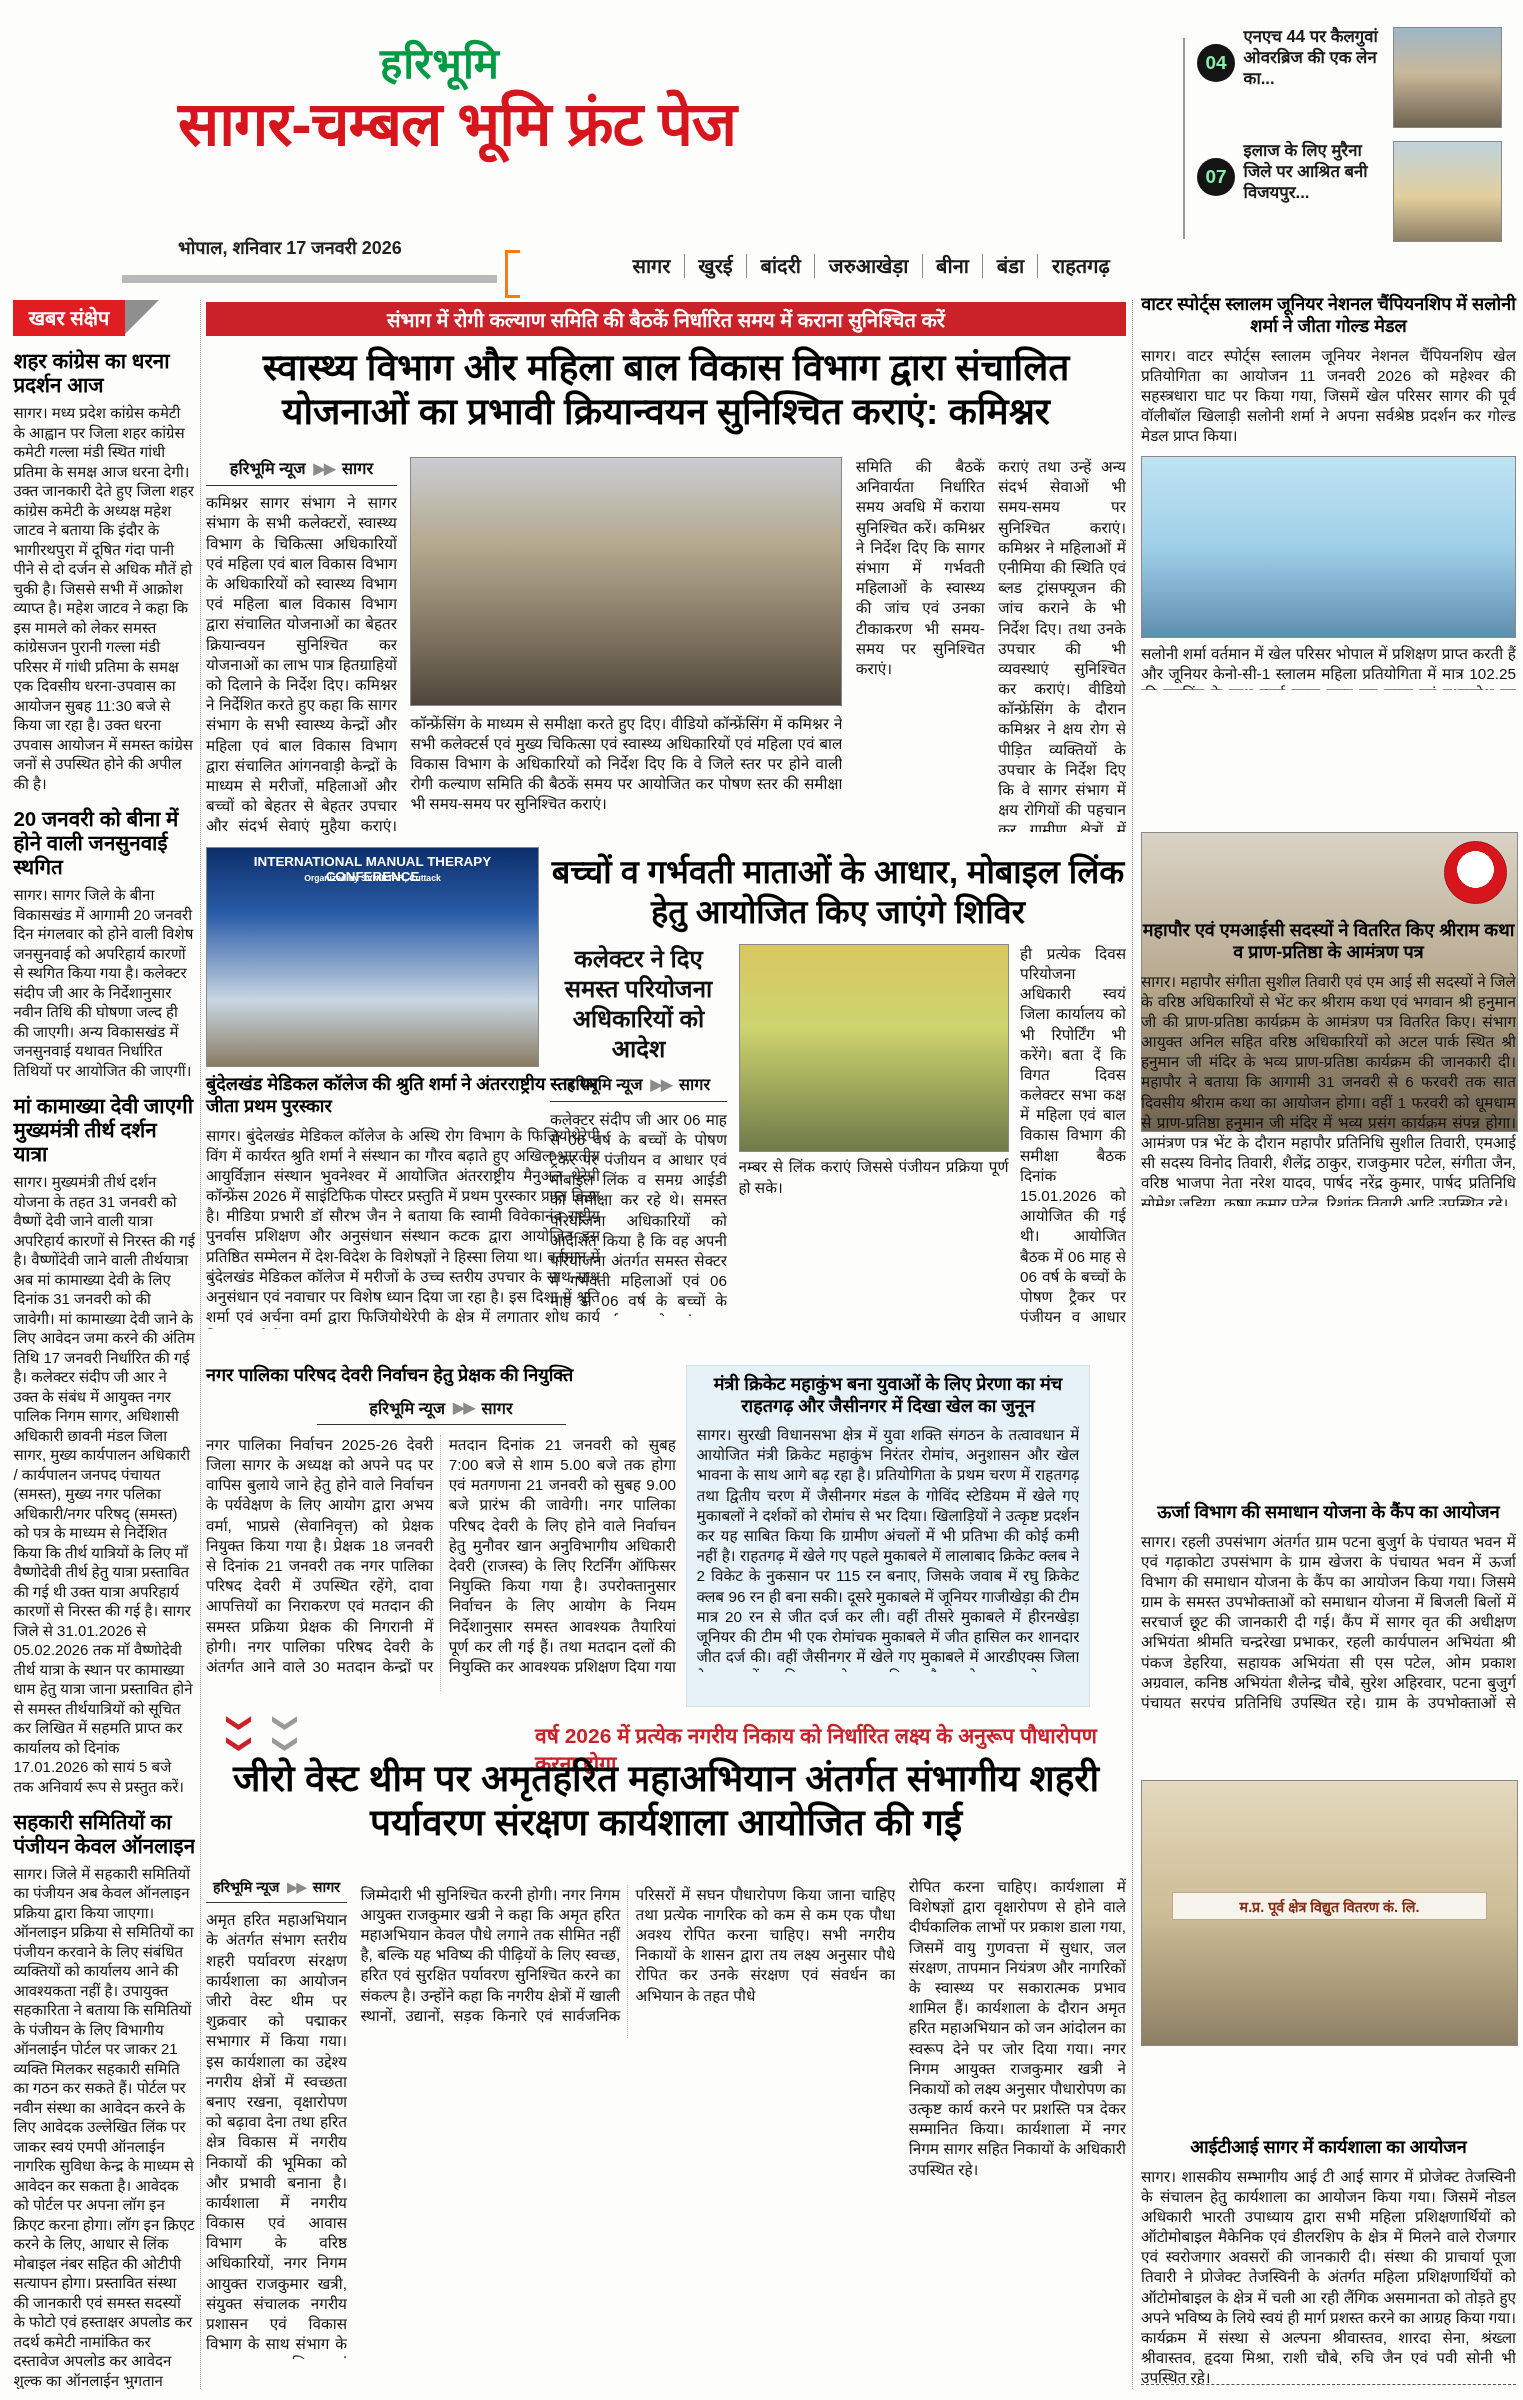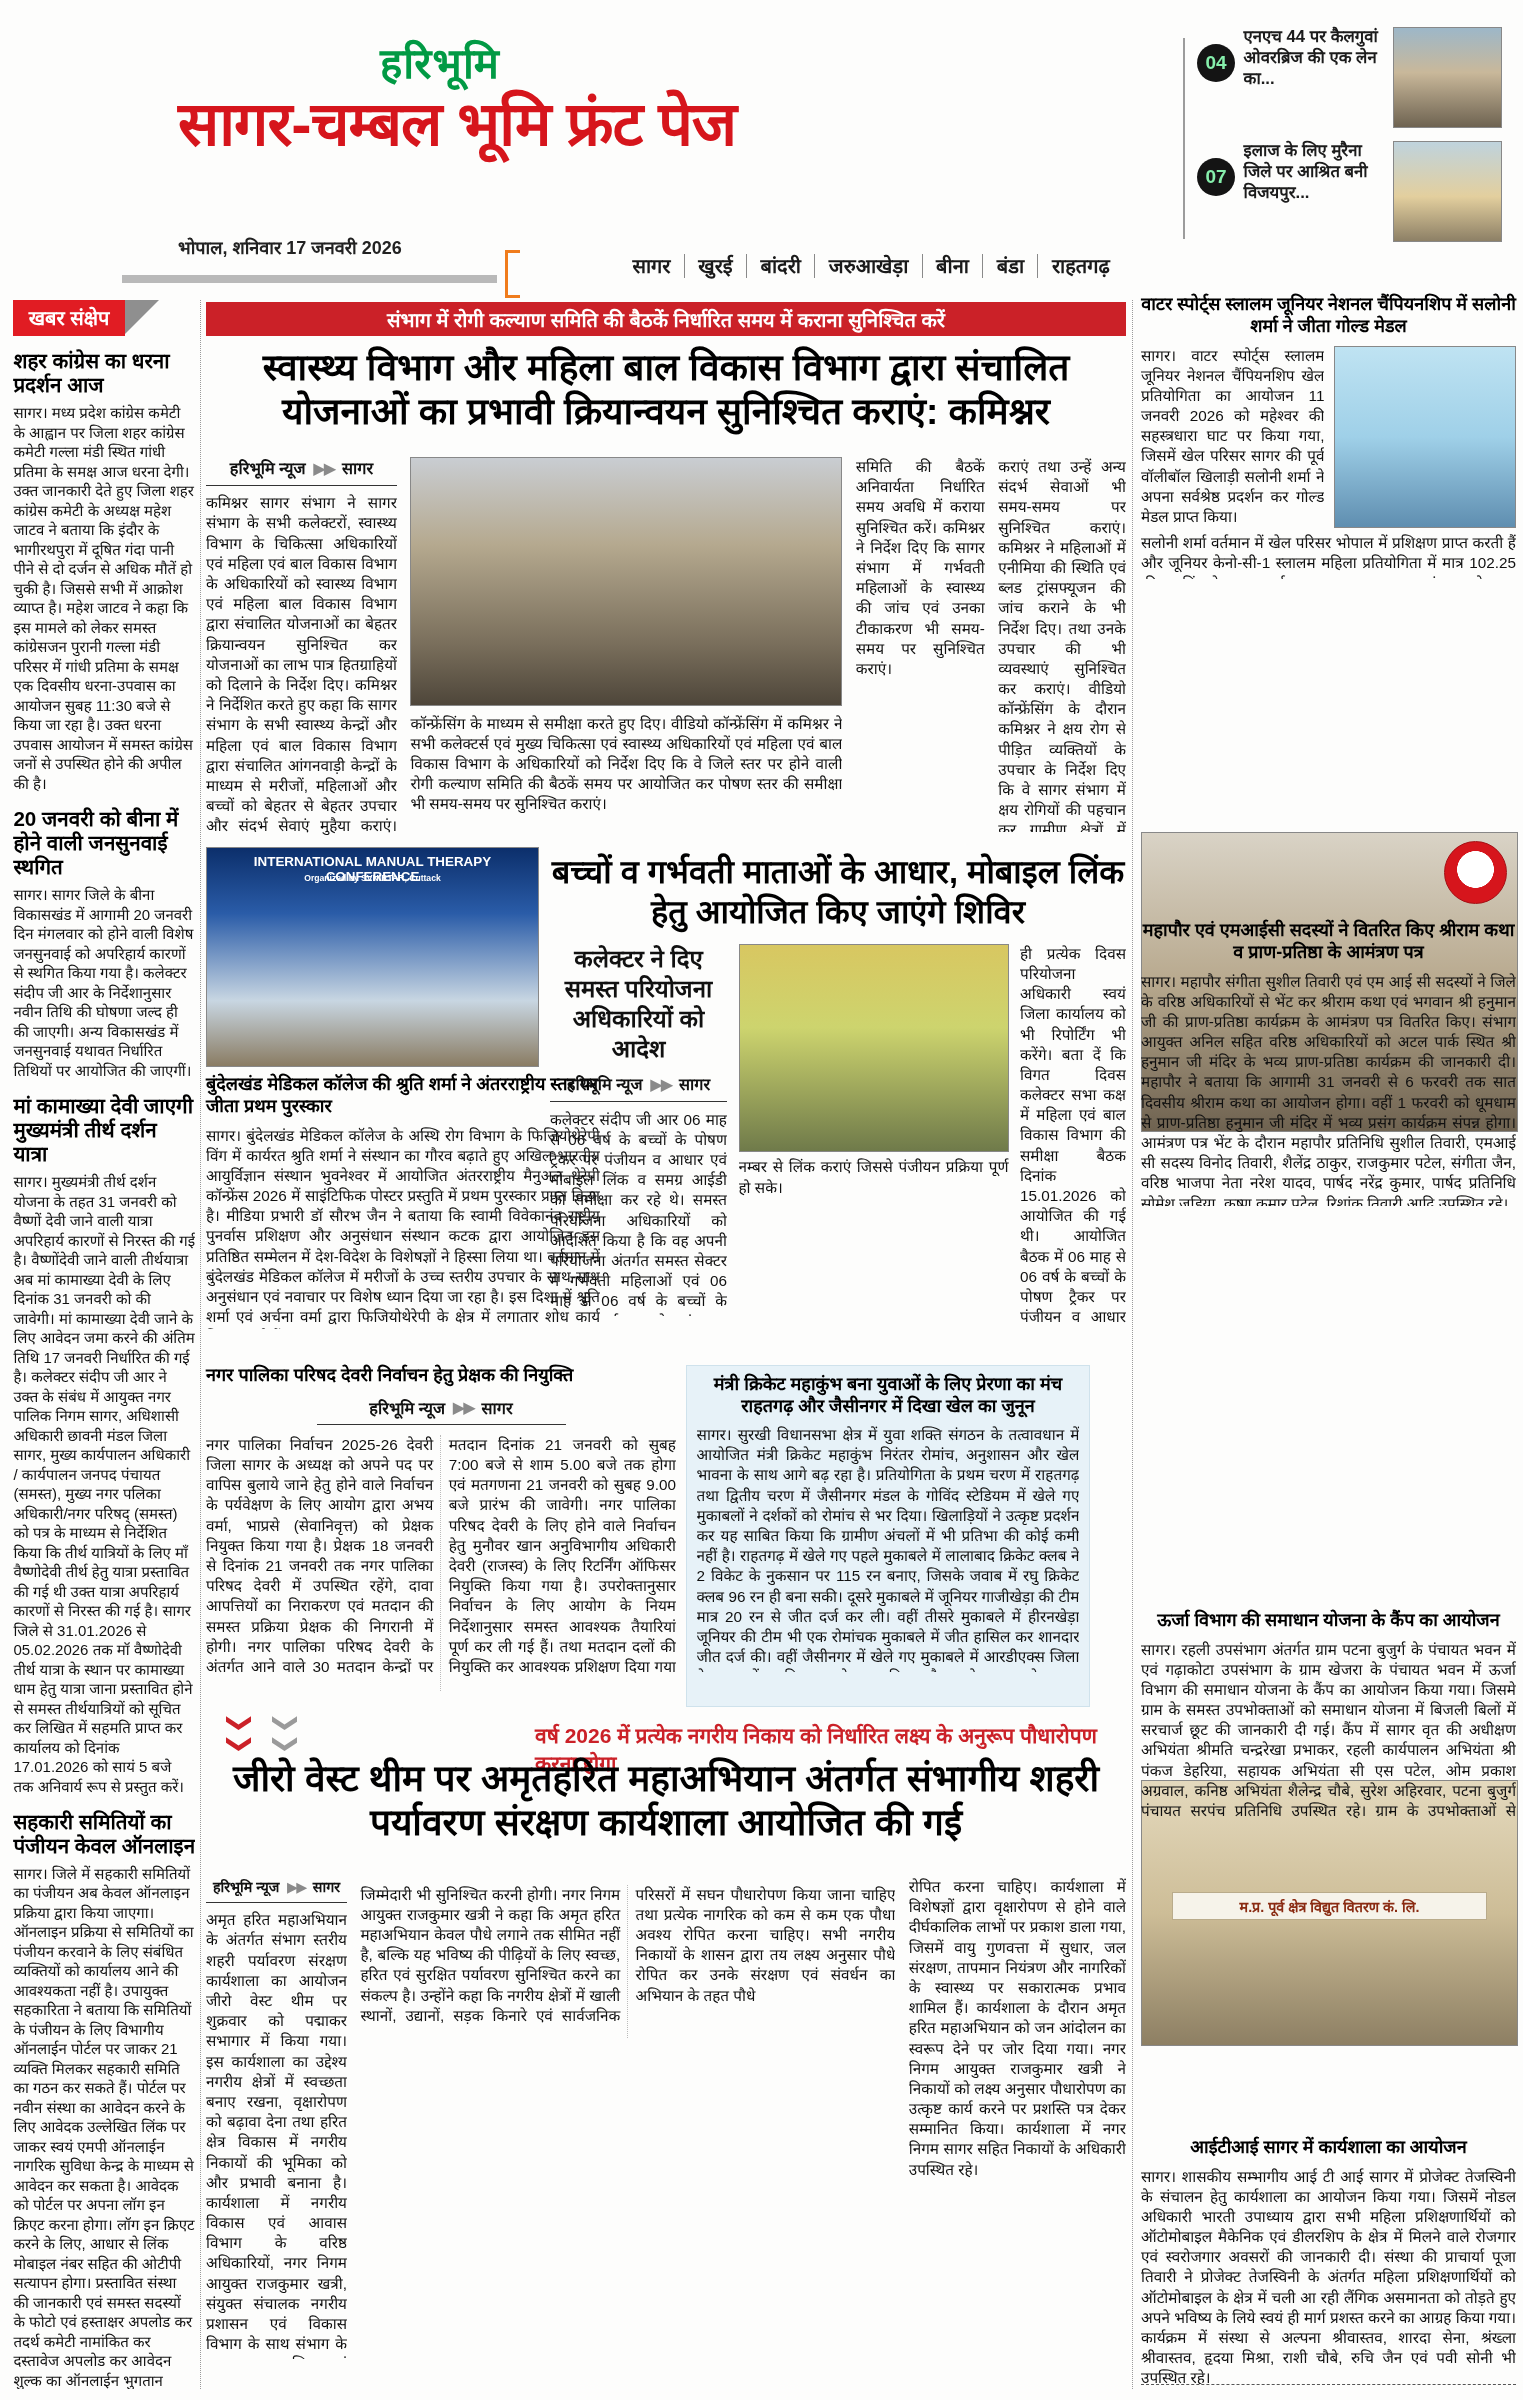--- a/index.html
+++ b/index.html
@@ -157,41 +157,41 @@
         <div class="body" style="margin-top:5.7px;height:143px;overflow:hidden;">नम्बर से लिंक कराएं जिससे पंजीयन प्रक्रिया पूर्ण हो सके।</div>
       </div>
       <div class="body" style="flex:1;height:382px;overflow:hidden;">ही प्रत्येक दिवस परियोजना अधिकारी स्वयं जिला कार्यालय को भी रिपोर्टिंग भी करेंगे। बता दें कि विगत दिवस कलेक्टर सभा कक्ष में महिला एवं बाल विकास विभाग की समीक्षा बैठक दिनांक 15.01.2026 को आयोजित की गई थी। आयोजित बैठक में 06 माह से 06 वर्ष के बच्चों के पोषण ट्रैकर पर पंजीयन व आधार व मोबाइल लिंक व समग्र आईडी की समीक्षा की गई थी। जिस पर कलेक्टर ने बड़ी नाराजगी व्यक्त करते हुए समस्त परियोजना अधिकारियों को आदेशित किया कि वह शिविर लगाकर बच्चों एवं माता पिता के आधार संबंधी समस्याओं का निराकरण कराएं। आदेश के अनुसार प्रत्येक सेक्टर पर्यवेक्षक एवं आंगनवाड़ी कार्यकर्ता अपने सेक्टर अंतर्गत कैम्प में अनिवार्य रूप से पंजीयन कराऐंगे। साथ ही समस्त संबंधी समस्याओं का निराकरण शिविरों के माध्यम से किया जाएगा।</div>
     </div>
   </div>
 
   <div class="abs dotv" style="left:1132px;top:300px;height:2089px;"></div>
 
   <div class="abs" style="left:1141px;top:294px;width:375px;">
     <div class="hl-md">वाटर स्पोर्ट्स स्लालम जूनियर नेशनल चैंपियनशिप में सलोनी शर्मा ने जीता गोल्ड मेडल</div>
-    <div style="display:flex;gap:9.6px;margin-top:7.6px;">
+    <div style="display:flex;gap:9.6px;margin-top:7.6px;flex-direction:column;">
       <div class="body" style="flex:1;height:180px;overflow:hidden;">सागर। वाटर स्पोर्ट्स स्लालम जूनियर नेशनल चैंपियनशिप खेल प्रतियोगिता का आयोजन 11 जनवरी 2026 को महेश्वर की सहस्त्रधारा घाट पर किया गया, जिसमें खेल परिसर सागर की पूर्व वॉलीबॉल खिलाड़ी सलोनी शर्मा ने अपना सर्वश्रेष्ठ प्रदर्शन कर गोल्ड मेडल प्राप्त किया।</div>
       <div class="photo salph" style="flex:0 0 180px;height:180px;"></div>
     </div>
     <div class="body" style="margin-top:5.7px;height:46px;overflow:hidden;">सलोनी शर्मा वर्तमान में खेल परिसर भोपाल में प्रशिक्षण प्राप्त करती हैं और जूनियर केनो-सी-1 स्लालम महिला प्रतियोगिता में मात्र 102.25 की टाइमिंग के साथ स्वर्ण पदक प्राप्त कर सागर एवं मध्यप्रदेश का नाम रोशन किया। इस उपलब्धि पर खेल एवं युवा कल्याण विभाग के अधिकारियों, प्रशिक्षकों एवं खिलाड़ियों ने बधाई एवं शुभकामनाएं दीं।</div>
   </div>
 
   <div class="abs photo grpph" style="left:1141px;top:612px;width:375px;height:298px;">
     <div class="emblem" style="top:7.6px;right:9.6px;"></div>
   </div>
 
   <div class="abs" style="left:1141px;top:920px;width:375px;">
     <div class="hl-md">महापौर एवं एमआईसी सदस्यों ने वितरित किए श्रीराम कथा व प्राण-प्रतिष्ठा के आमंत्रण पत्र</div>
     <div class="body" style="margin-top:7.6px;height:234px;overflow:hidden;">सागर। महापौर संगीता सुशील तिवारी एवं एम आई सी सदस्यों ने जिले के वरिष्ठ अधिकारियों से भेंट कर श्रीराम कथा एवं भगवान श्री हनुमान जी की प्राण-प्रतिष्ठा कार्यक्रम के आमंत्रण पत्र वितरित किए। संभाग आयुक्त अनिल सहित वरिष्ठ अधिकारियों को अटल पार्क स्थित श्री हनुमान जी मंदिर के भव्य प्राण-प्रतिष्ठा कार्यक्रम की जानकारी दी। महापौर ने बताया कि आगामी 31 जनवरी से 6 फरवरी तक सात दिवसीय श्रीराम कथा का आयोजन होगा। वहीं 1 फरवरी को धूमधाम से प्राण-प्रतिष्ठा हनुमान जी मंदिर में भव्य प्रसंग कार्यक्रम संपन्न होगा। आमंत्रण पत्र भेंट के दौरान महापौर प्रतिनिधि सुशील तिवारी, एमआई सी सदस्य विनोद तिवारी, शैलेंद्र ठाकुर, राजकुमार पटेल, संगीता जैन, वरिष्ठ भाजपा नेता नरेश यादव, पार्षद नरेंद्र कुमार, पार्षद प्रतिनिधि सोमेश जड़िया, कृष्ण कुमार पटेल, रिशांक तिवारी आदि उपस्थित रहे।</div>
   </div>
 
   <div class="abs photo bijph" style="left:1141px;top:1260px;width:375px;height:264px;">
     <div class="banner-strip">म.प्र. पूर्व क्षेत्र विद्युत वितरण कं. लि.</div>
   </div>
 
-  <div class="abs" style="left:1141px;top:1610px;width:375px;">
+  <div class="abs" style="left:1141px;top:1502px;width:375px;">
     <div class="hl-md">ऊर्जा विभाग की समाधान योजना के कैंप का आयोजन</div>
     <div class="body" style="margin-top:7.6px;height:180px;overflow:hidden;">सागर। रहली उपसंभाग अंतर्गत ग्राम पटना बुजुर्ग के पंचायत भवन में एवं गढ़ाकोटा उपसंभाग के ग्राम खेजरा के पंचायत भवन में ऊर्जा विभाग की समाधान योजना के कैंप का आयोजन किया गया। जिसमे ग्राम के समस्त उपभोक्ताओं को समाधान योजना में बिजली बिलों में सरचार्ज छूट की जानकारी दी गई। कैंप में सागर वृत की अधीक्षण अभियंता श्रीमति चन्द्ररेखा प्रभाकर, रहली कार्यपालन अभियंता श्री पंकज डेहरिया, सहायक अभियंता सी एस पटेल, ओम प्रकाश अग्रवाल, कनिष्ठ अभियंता शैलेन्द्र चौबे, सुरेश अहिरवार, पटना बुजुर्ग पंचायत सरपंच प्रतिनिधि उपस्थित रहे। ग्राम के उपभोक्ताओं से समाधान योजना का लाभ लेने एवं बकाया बिजली बिलों का भुगतान करने का अनुरोध किया गया। जिसमे म. प्र. पूर्व क्षेत्र विद्युत वितरण कंपनी की विभिन्न सेवाओं की जानकारी एवं समाधान योजना 2025-25 हितग्राही सेल्फी पॉइंट बनाया गया एवं जिसमें हितग्राही सेल्फी लेते नजर आए। ग्राम खेजरा में 35 उपभोक्ताओं ने समाधान योजना का लाभ लिया एवं ग्राम पटना बुजुर्ग में भी उपभोक्ताओं ने समाधान योजना का लाभ लिया एवं ग्राम खेजरा में 35 उपभोक्ताओं ने समाधान योजना का लाभ लिया।</div>
   </div>
 
   <div class="abs" style="left:1141px;top:2137px;width:375px;">
     <div class="hl-md">आईटीआई सागर में कार्यशाला का आयोजन</div>
     <div class="body dashend" style="margin-top:7.6px;height:212px;overflow:hidden;padding-bottom:5.7px;">सागर। शासकीय सम्भागीय आई टी आई सागर में प्रोजेक्ट तेजस्विनी के संचालन हेतु कार्यशाला का आयोजन किया गया। जिसमें नोडल अधिकारी भारती उपाध्याय द्वारा सभी महिला प्रशिक्षणार्थियों को ऑटोमोबाइल मैकेनिक एवं डीलरशिप के क्षेत्र में मिलने वाले रोजगार एवं स्वरोजगार अवसरों की जानकारी दी। संस्था की प्राचार्या पूजा तिवारी ने प्रोजेक्ट तेजस्विनी के अंतर्गत महिला प्रशिक्षणार्थियों को ऑटोमोबाइल के क्षेत्र में चली आ रही लैंगिक असमानता को तोड़ते हुए अपने भविष्य के लिये स्वयं ही मार्ग प्रशस्त करने का आग्रह किया गया। कार्यक्रम में संस्था से अल्पना श्रीवास्तव, शारदा सेना, श्रंख्ला श्रीवास्तव, हृदया मिश्रा, राशी चौबे, रुचि जैन एवं पवी सोनी भी उपस्थित रहे।</div>
   </div>
 
   <div class="abs" style="left:206px;top:1365px;width:470px;">

